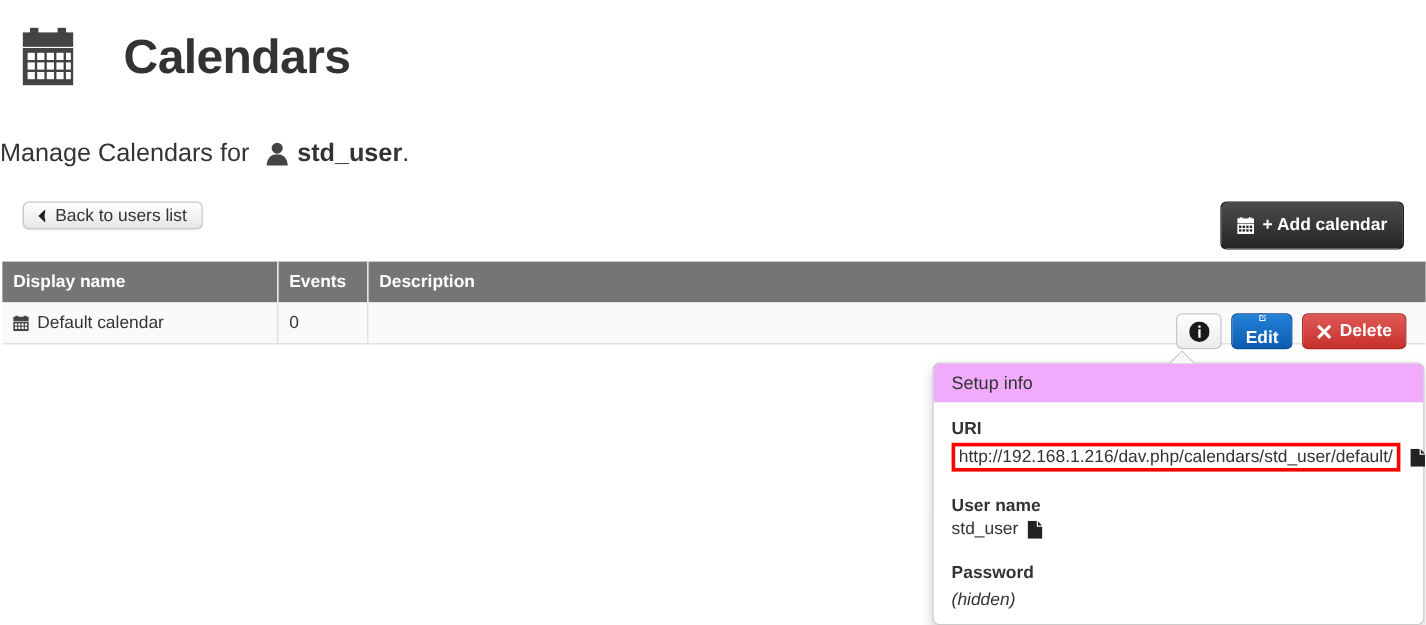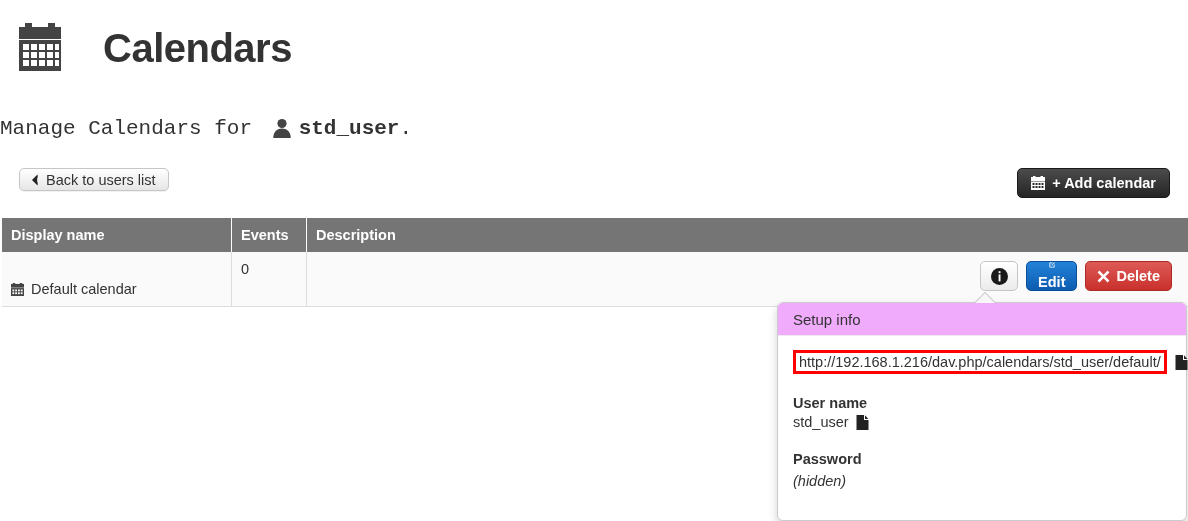--- a/index.html
+++ b/index.html
@@ -43,21 +43,20 @@
   
   .subtitle {
     position: absolute;
     left: 0;
     top: 112px;
     height: 32px;
     display: flex;
     align-items: center;
     font-size: 21px;
     color: #333333;
-    font-family: Liberation Mono, monospace;
   }
   .subtitle .txt { white-space: pre; }
   .user-icon {
     width: 22px;
     height: 22px;
     margin: 0 6px 0 6px;
     display: inline-block;
     vertical-align: middle;
   }
   .subtitle .username {
@@ -91,21 +90,21 @@
     box-sizing: border-box;
     margin-left: 17px;
   }
   .chev-left {
     width: 9px; height: 12px; display: block;
   }
   .btn-add {
     position: absolute;
     right: 18px;
     top: 0;
-    height: 30px;
+    height: 40px;
     padding: 0 13px;
     display: inline-flex;
     align-items: center;
     gap: 7px;
     background: linear-gradient(to bottom, #4c4c4c 0%, #242424 100%);
     border: 1px solid #1a1a1a;
     border-radius: 5px;
     font-size: 14.5px;
     font-weight: bold;
     color: #ffffff;
@@ -149,21 +148,20 @@
     vertical-align: top;
     height: 33px;
     box-sizing: border-box;
     color: #333333;
   }
   .cal-table tbody td:last-child { border-right: none; }
   .name-cell-inner {
     display: flex;
     align-items: center;
     gap: 7px;
-    margin-top: 20px;
   }
   .row-cal-icon { width: 13px; height: 13px; display: block; }
 
   
   .actions {
     position: absolute;
     right: 16px;
     top: 261px;
     display: flex;
     align-items: center;
@@ -438,20 +436,21 @@
 
 <div class="popover">
   <div class="popover-arrow-outer"></div>
   <div class="popover-arrow-inner"></div>
 
   <div class="popover-title">Setup info</div>
 
   <div class="popover-body">
 
     <div>
+      <div class="field-label">URI</div>
       <div class="uri-row">
         <span class="uri-highlight">
           <span class="uri-text">http://192.168.1.216/dav.php/calendars/std_user/default/</span>
         </span>
         <svg class="copy-icon" viewBox="0 0 13 15">
           <path d="M0.5 0 L8 0 L8 5 L12.5 5 L12.5 15 L0.5 15 Z" fill="#222"></path>
           <path d="M9 0.3 L12.3 4 L9 4 Z" fill="#222"></path>
           <path d="M8.6 0 L12.8 4.4 L9.6 4.4 L9.6 1.4 Z" fill="#ffffff" opacity="0"></path>
         </svg>
       </div>

